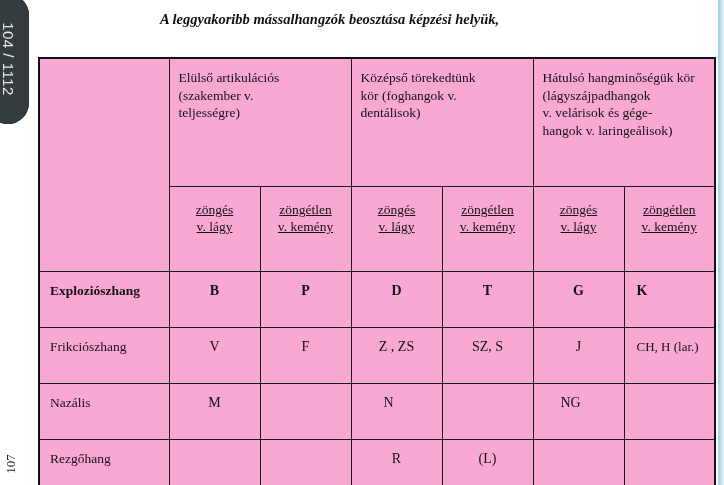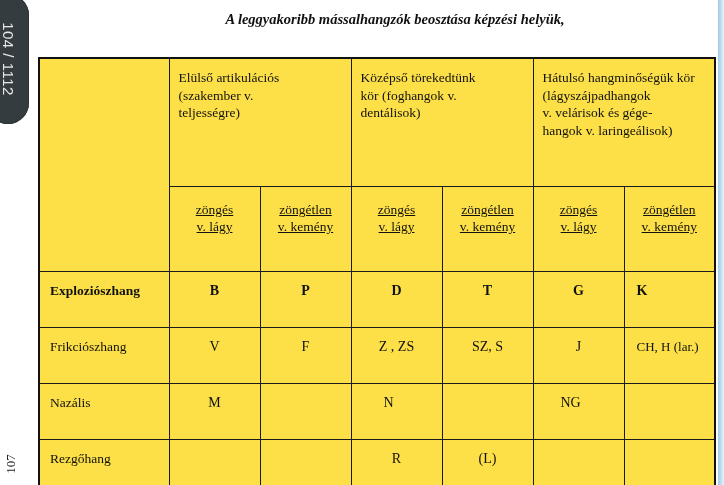--- a/index.html
+++ b/index.html
@@ -83,21 +83,21 @@
     font-size: 13px;
     color: #1a1a1a;
   }
 
   
   .title {
     position: absolute;
     left: 160px;
     top: 10px;
     width: 470px;
-    text-align: center;
+    text-align: left;
     font-style: italic;
     font-weight: bold;
     font-size: 14.5px;
     line-height: 19px;
     color: #101010;
   }
   .title .l2 { display: block; }
 
   
   table.matrix {
@@ -106,21 +106,21 @@
     top: 57px;
     width: 676px;
     border-collapse: collapse;
     table-layout: fixed;
     background: #ffffff;
   }
   table.matrix td {
     border: 1px solid #1a1a1a;
     vertical-align: top;
     padding: 0;
-    background: #fde047;
+    background: #f9a8d4;
   }
 
   
   table.matrix {
     border: 2px solid #111111;
   }
 
   .col-rowlabel { width: 130px; }
   .col-cell { width: 91px; }
 

